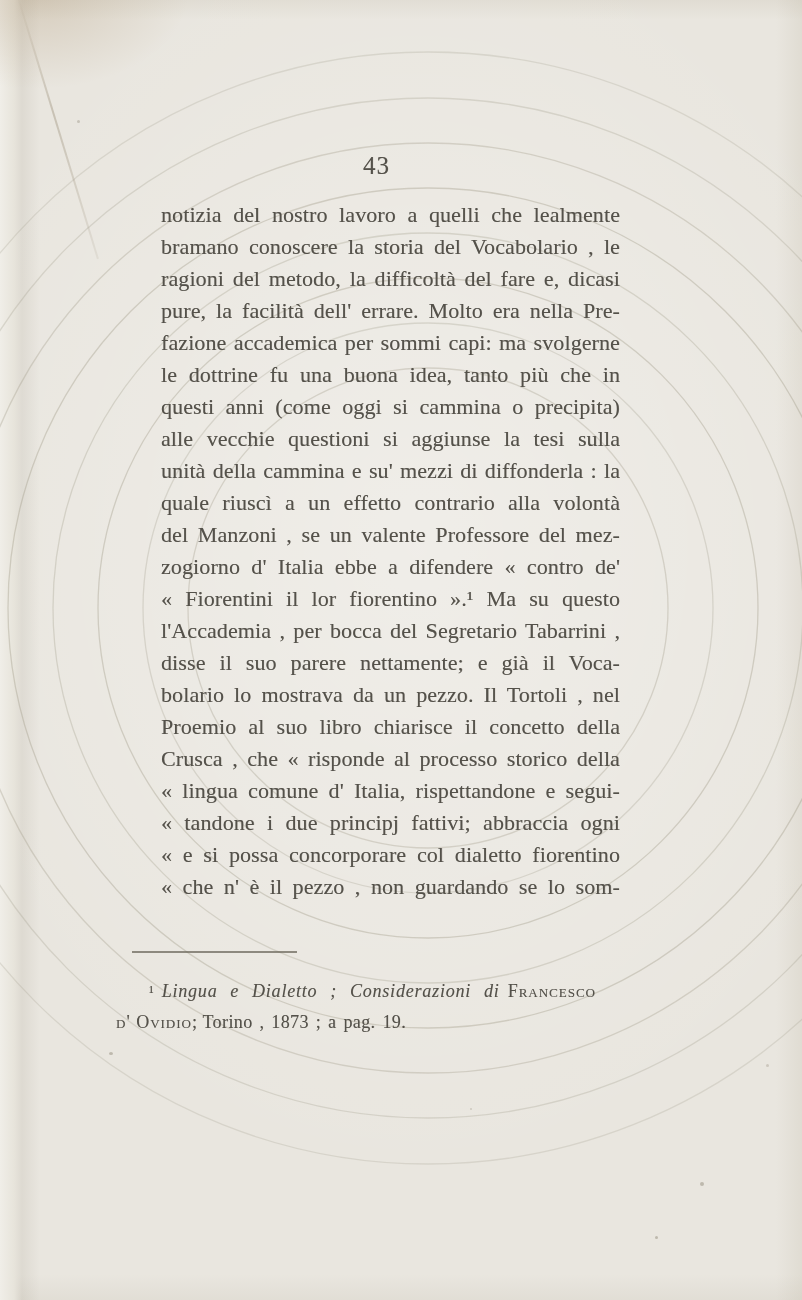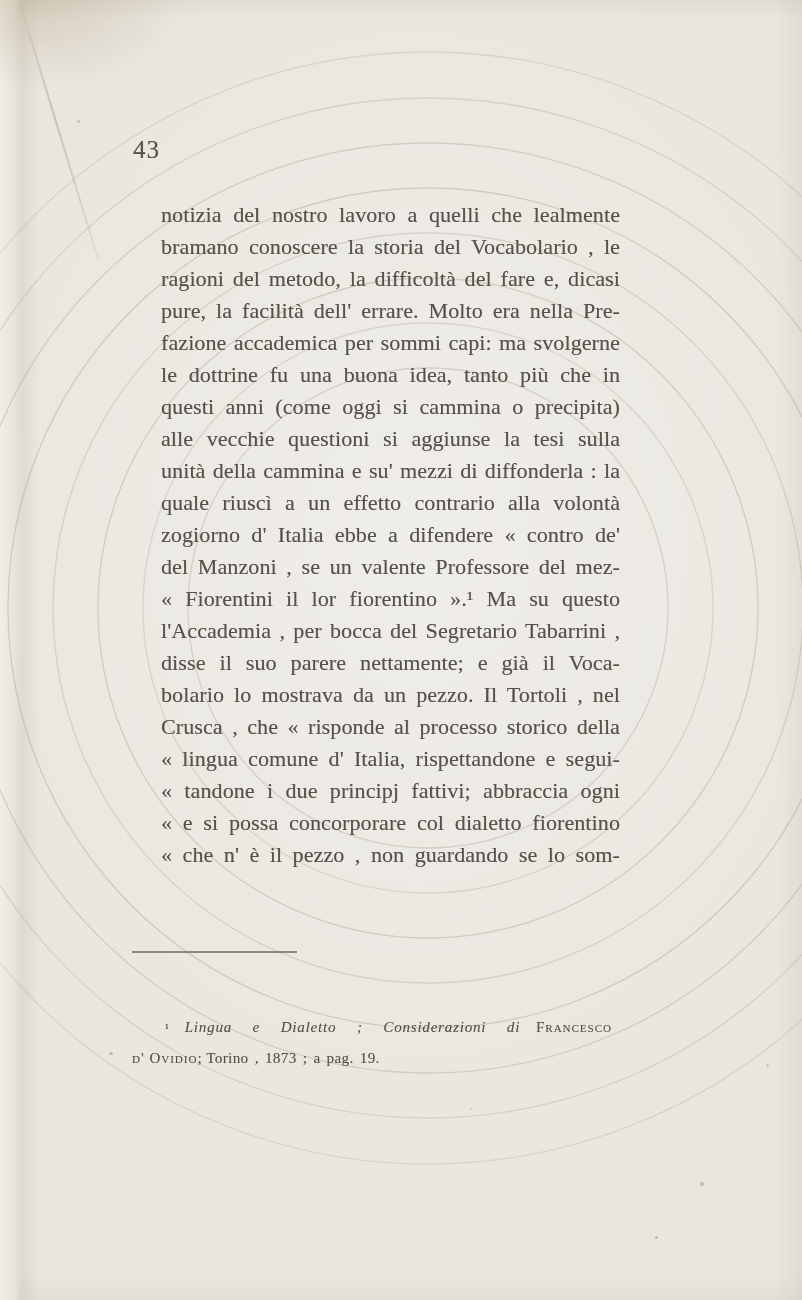--- a/index.html
+++ b/index.html
@@ -43,21 +43,22 @@
   .stamp-arcs { position: absolute; left: 0; top: 0; pointer-events: none; }
   .speck { position: absolute; border-radius: 50%; background: #8a8271; opacity: 0.45; pointer-events: none; }
   .speck.s1 { left: 109px; top: 1052px; width: 4px; height: 3px; }
   .speck.s2 { left: 700px; top: 1182px; width: 4px; height: 4px; }
   .speck.s3 { left: 655px; top: 1236px; width: 3px; height: 3px; }
   .speck.s4 { left: 766px; top: 1064px; width: 3px; height: 3px; opacity: 0.3; }
   .speck.s5 { left: 470px; top: 1108px; width: 2px; height: 2px; opacity: 0.3; }
   .speck.s6 { left: 77px; top: 120px; width: 3px; height: 3px; opacity: 0.35; }
 
   .page-number {
-    position: absolute; left: 133px; top: 136px; width: 487px;
+    position: absolute; left: 133px; top: 152px; width: 487px;
+    text-align: center;
     font-size: 25px; letter-spacing: 1px;
     text-shadow: 0.3px 0.3px 0.5px rgba(60,58,50,0.35);
   }
   .body-text {
     position: absolute; left: 133px; top: 199px; width: 487px;
     font-size: 22px;
     letter-spacing: 0.1px;
     word-spacing: 1px;
     text-shadow: 0.3px 0.3px 0.5px rgba(60,58,50,0.35);
   }
@@ -66,24 +67,23 @@
     text-align: justify;
     text-align-last: justify;
     overflow: visible;
     margin-left: 28px;
   }
   .footnote-rule {
     position: absolute; left: 132px; top: 951px; width: 165px; height: 2px;
     background: rgba(110,106,94,0.75);
   }
   .footnote {
-    position: absolute; left: 132px; top: 976px; width: 480px;
-    font-size: 15px; line-height: 30px;
+    position: absolute; left: 116px; top: 976px; width: 480px;
+    font-size: 18px; line-height: 30px;
     text-shadow: 0.3px 0.3px 0.4px rgba(60,58,50,0.3);
-    margin-top: 36px;
   }
   .fn-line-1 {
     padding-left: 33px;
     text-align: justify;
     text-align-last: justify;
   }
   .fn-marker { font-size: 0.85em; }
   .fn-italic { font-style: italic; letter-spacing: 0.8px; word-spacing: 4px; }
   .fn-smallcaps { font-variant: small-caps; letter-spacing: 1px; text-align: center; }
   .fn-roman { letter-spacing: 0.4px; word-spacing: 2px; }
@@ -123,26 +123,27 @@
     <div class="line">notizia del nostro lavoro a quelli che lealmente</div>
     <div class="line">bramano conoscere la storia del Vocabolario , le</div>
     <div class="line">ragioni del metodo, la difficoltà del fare e, dicasi</div>
     <div class="line">pure, la facilità dell' errare. Molto era nella Pre-</div>
     <div class="line">fazione accademica per sommi capi: ma svolgerne</div>
     <div class="line">le dottrine fu una buona idea, tanto più che in</div>
     <div class="line">questi anni (come oggi si cammina o precipita)</div>
     <div class="line">alle vecchie questioni si aggiunse la tesi sulla</div>
     <div class="line">unità della cammina e su' mezzi di diffonderla : la</div>
     <div class="line">quale riuscì a un effetto contrario alla volontà</div>
+    <div class="line">del Manzoni , se un valente Professore del mez-</div>
     <div class="line">zogiorno d' Italia ebbe a difendere « contro de'</div>
-    <div class="line">del Manzoni , se un valente Professore del mez-</div>
     <div class="line">« Fiorentini il lor fiorentino ».¹ Ma su questo</div>
     <div class="line">l'Accademia , per bocca del Segretario Tabarrini ,</div>
     <div class="line">disse il suo parere nettamente; e già il Voca-</div>
     <div class="line">bolario lo mostrava da un pezzo. Il Tortoli , nel</div>
+    <div class="line">Proemio al suo libro chiarisce il concetto della</div>
     <div class="line">Crusca , che « risponde al processo storico della</div>
     <div class="line">« lingua comune d' Italia, rispettandone e segui-</div>
     <div class="line">« tandone i due principj fattivi; abbraccia ogni</div>
     <div class="line">« e si possa concorporare col dialetto fiorentino</div>
     <div class="line">« che n' è il pezzo , non guardando se lo som-</div>
   </div>
 
   <div class="footnote-rule"></div>
 
   <div class="footnote">

